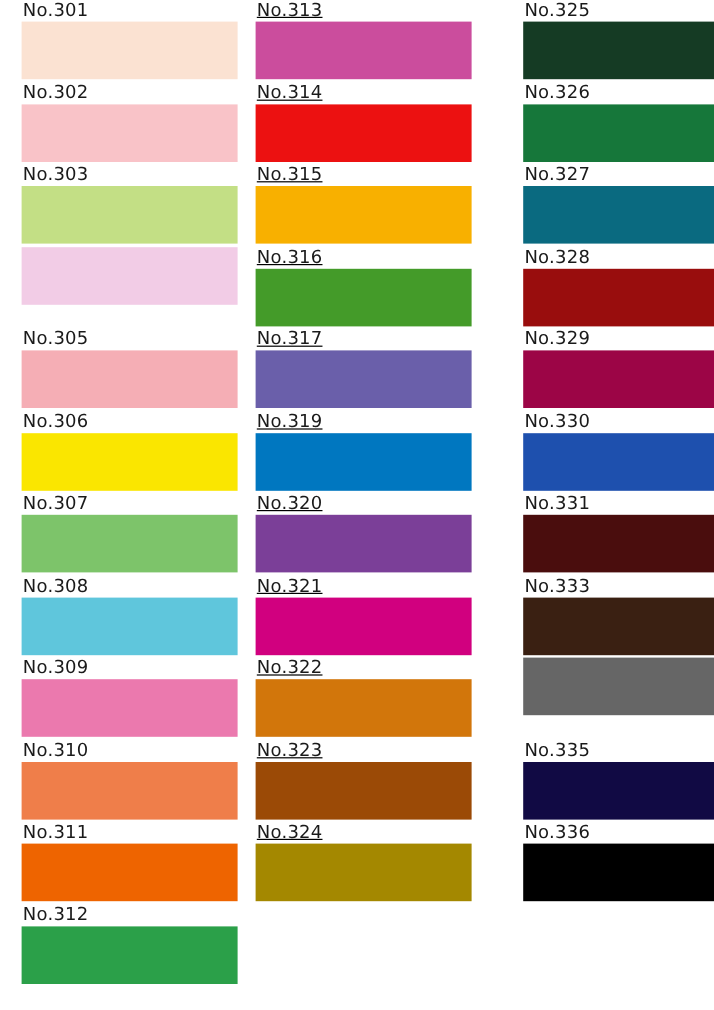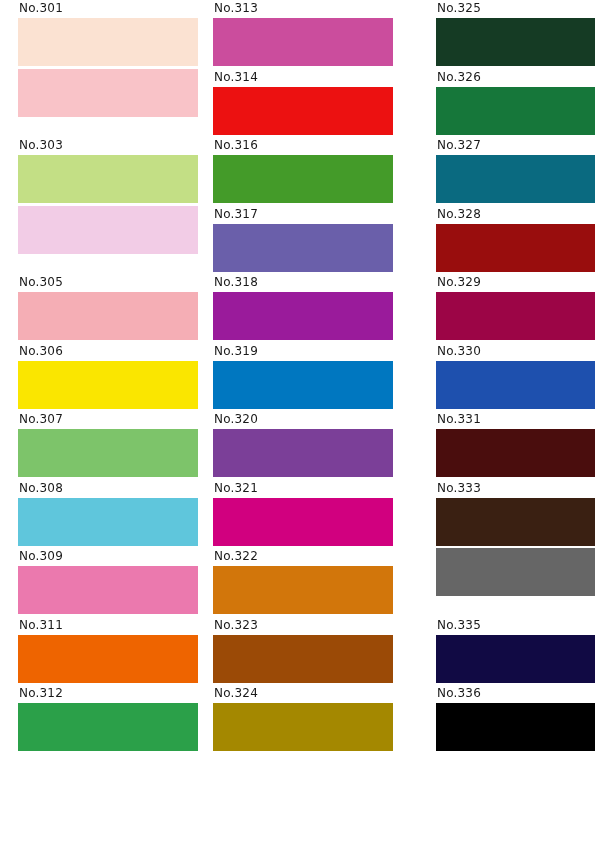--- a/index.html
+++ b/index.html
@@ -17,31 +17,31 @@
     position: relative;
     width: 595px;
     height: 842px;
   }
   .column {
     position: absolute;
     top: 0;
     width: 180px;
   }
   .col-1 { left: 18px; }
-  .col-2 { left: 213px; }
+  .col-2 { left: 213px; text-decoration: underline; }
   .col-3 { left: 396px; margin-left: 40px; }
 
   .swatch-cell {
     position: relative;
     height: 68.5px;
     box-sizing: border-box;
   }
   .swatch-label {
     display: block;
-    font-size: 12px;
+    font-size: 15px;
     line-height: 16px;
     color: #1a1a1a;
     letter-spacing: 0.2px;
     padding-left: 1px;
     height: 18px;
     white-space: nowrap;
   }
   .swatch-chip {
     display: block;
     width: 180px;
@@ -51,20 +51,21 @@
 </head>
 <body>
 
 <div id="chart">
   <div class="column col-1">
       <div class="swatch-cell">
         <span class="swatch-label">No.301</span>
         <span class="swatch-chip" style="background: rgb(251, 226, 210);"></span>
       </div>
       <div class="swatch-cell">
+        <span class="swatch-label">No.302</span>
         <span class="swatch-chip" style="background: rgb(249, 195, 200);"></span>
       </div>
       <div class="swatch-cell">
         <span class="swatch-label">No.303</span>
         <span class="swatch-chip" style="background: rgb(195, 223, 133);"></span>
       </div>
       <div class="swatch-cell">
         <span class="swatch-chip" style="background: rgb(242, 204, 230);"></span>
       </div>
       <div class="swatch-cell">
@@ -81,48 +82,52 @@
       </div>
       <div class="swatch-cell">
         <span class="swatch-label">No.308</span>
         <span class="swatch-chip" style="background: rgb(95, 198, 220);"></span>
       </div>
       <div class="swatch-cell">
         <span class="swatch-label">No.309</span>
         <span class="swatch-chip" style="background: rgb(235, 121, 174);"></span>
       </div>
       <div class="swatch-cell">
+        <span class="swatch-label">No.310</span>
+        <span class="swatch-chip" style="background: rgb(239, 126, 74);"></span>
+      </div>
+      <div class="swatch-cell">
         <span class="swatch-label">No.311</span>
         <span class="swatch-chip" style="background: rgb(238, 100, 0);"></span>
       </div>
       <div class="swatch-cell">
         <span class="swatch-label">No.312</span>
         <span class="swatch-chip" style="background: rgb(43, 160, 73);"></span>
       </div>
     </div>
   <div class="column col-2">
       <div class="swatch-cell">
         <span class="swatch-label">No.313</span>
         <span class="swatch-chip" style="background: rgb(203, 77, 157);"></span>
       </div>
       <div class="swatch-cell">
         <span class="swatch-label">No.314</span>
         <span class="swatch-chip" style="background: rgb(236, 17, 17);"></span>
       </div>
       <div class="swatch-cell">
+        <span class="swatch-label">No.315</span>
+        <span class="swatch-chip" style="background: rgb(248, 176, 0);"></span>
+      </div>
+      <div class="swatch-cell">
         <span class="swatch-label">No.316</span>
         <span class="swatch-chip" style="background: rgb(68, 155, 41);"></span>
       </div>
       <div class="swatch-cell">
         <span class="swatch-label">No.317</span>
         <span class="swatch-chip" style="background: rgb(106, 95, 170);"></span>
-      </div>
-      <div class="swatch-cell">
-        <span class="swatch-label">No.318</span>
-        <span class="swatch-chip" style="background: rgb(154, 27, 155);"></span>
       </div>
       <div class="swatch-cell">
         <span class="swatch-label">No.319</span>
         <span class="swatch-chip" style="background: rgb(0, 119, 192);"></span>
       </div>
       <div class="swatch-cell">
         <span class="swatch-label">No.320</span>
         <span class="swatch-chip" style="background: rgb(123, 63, 152);"></span>
       </div>
       <div class="swatch-cell">

